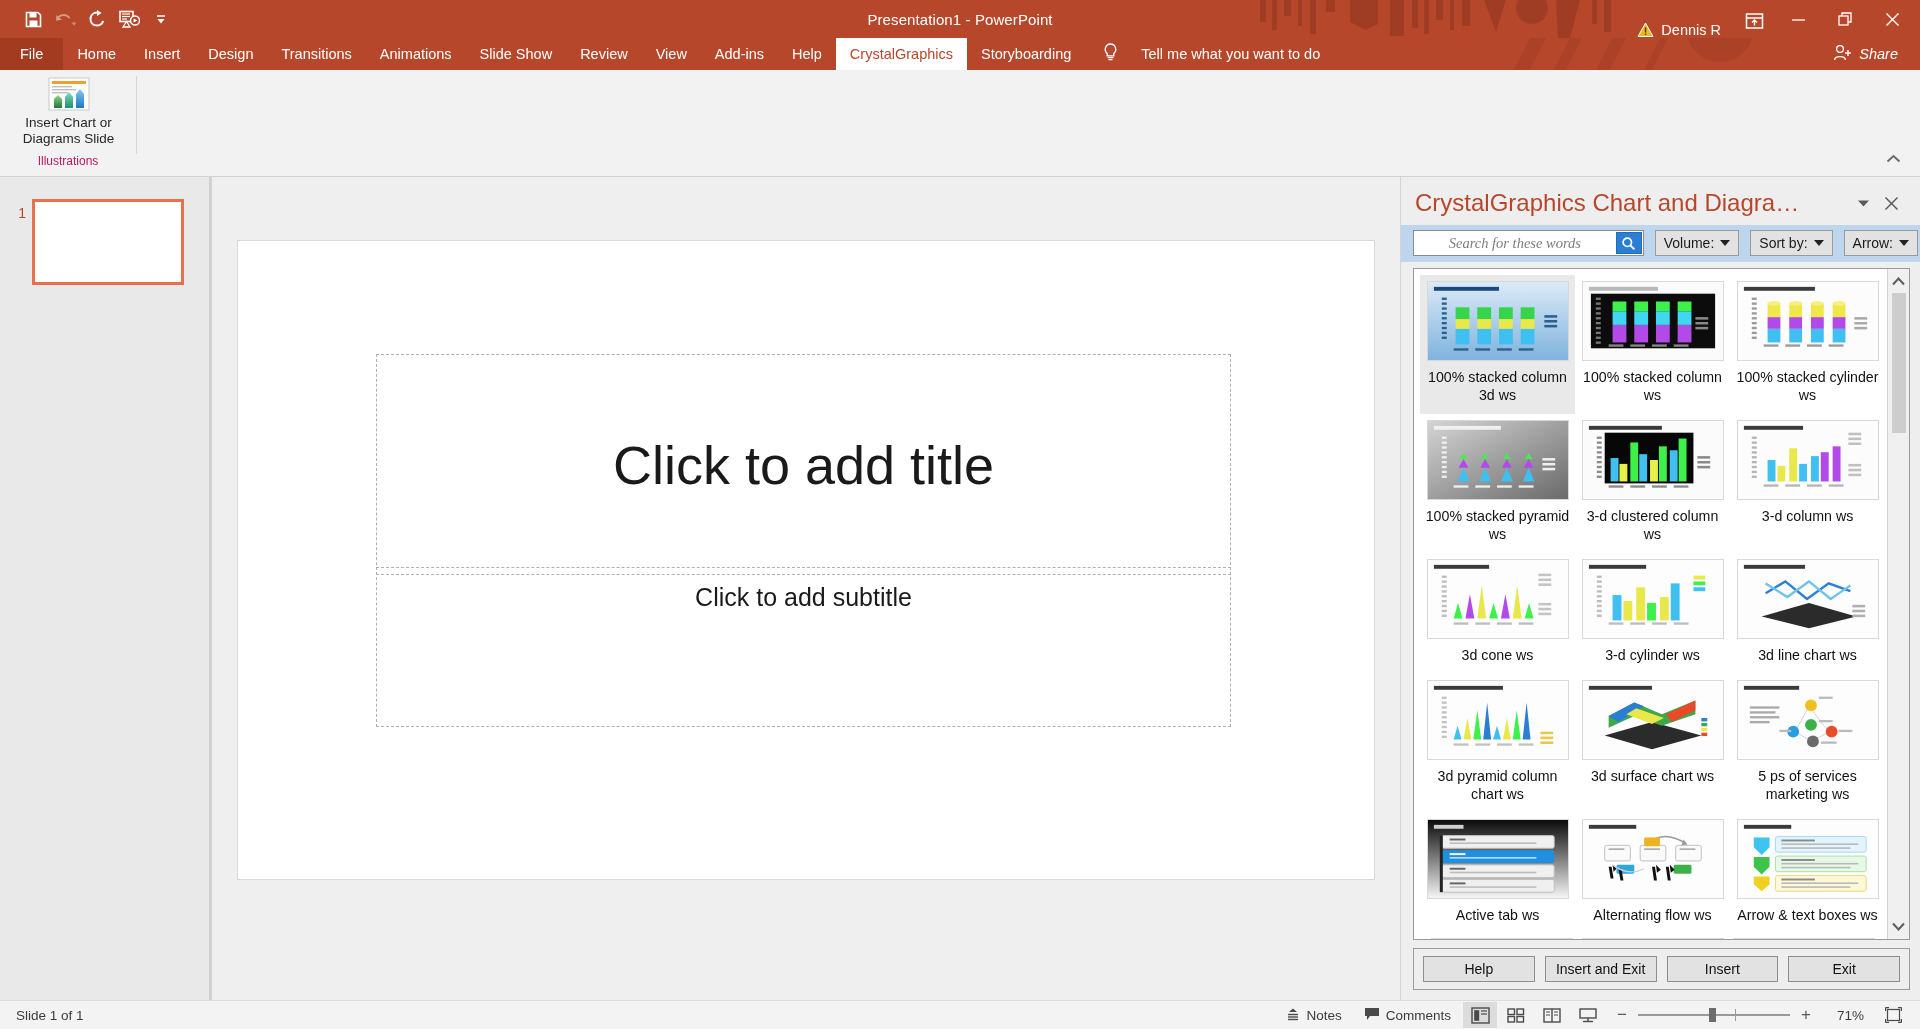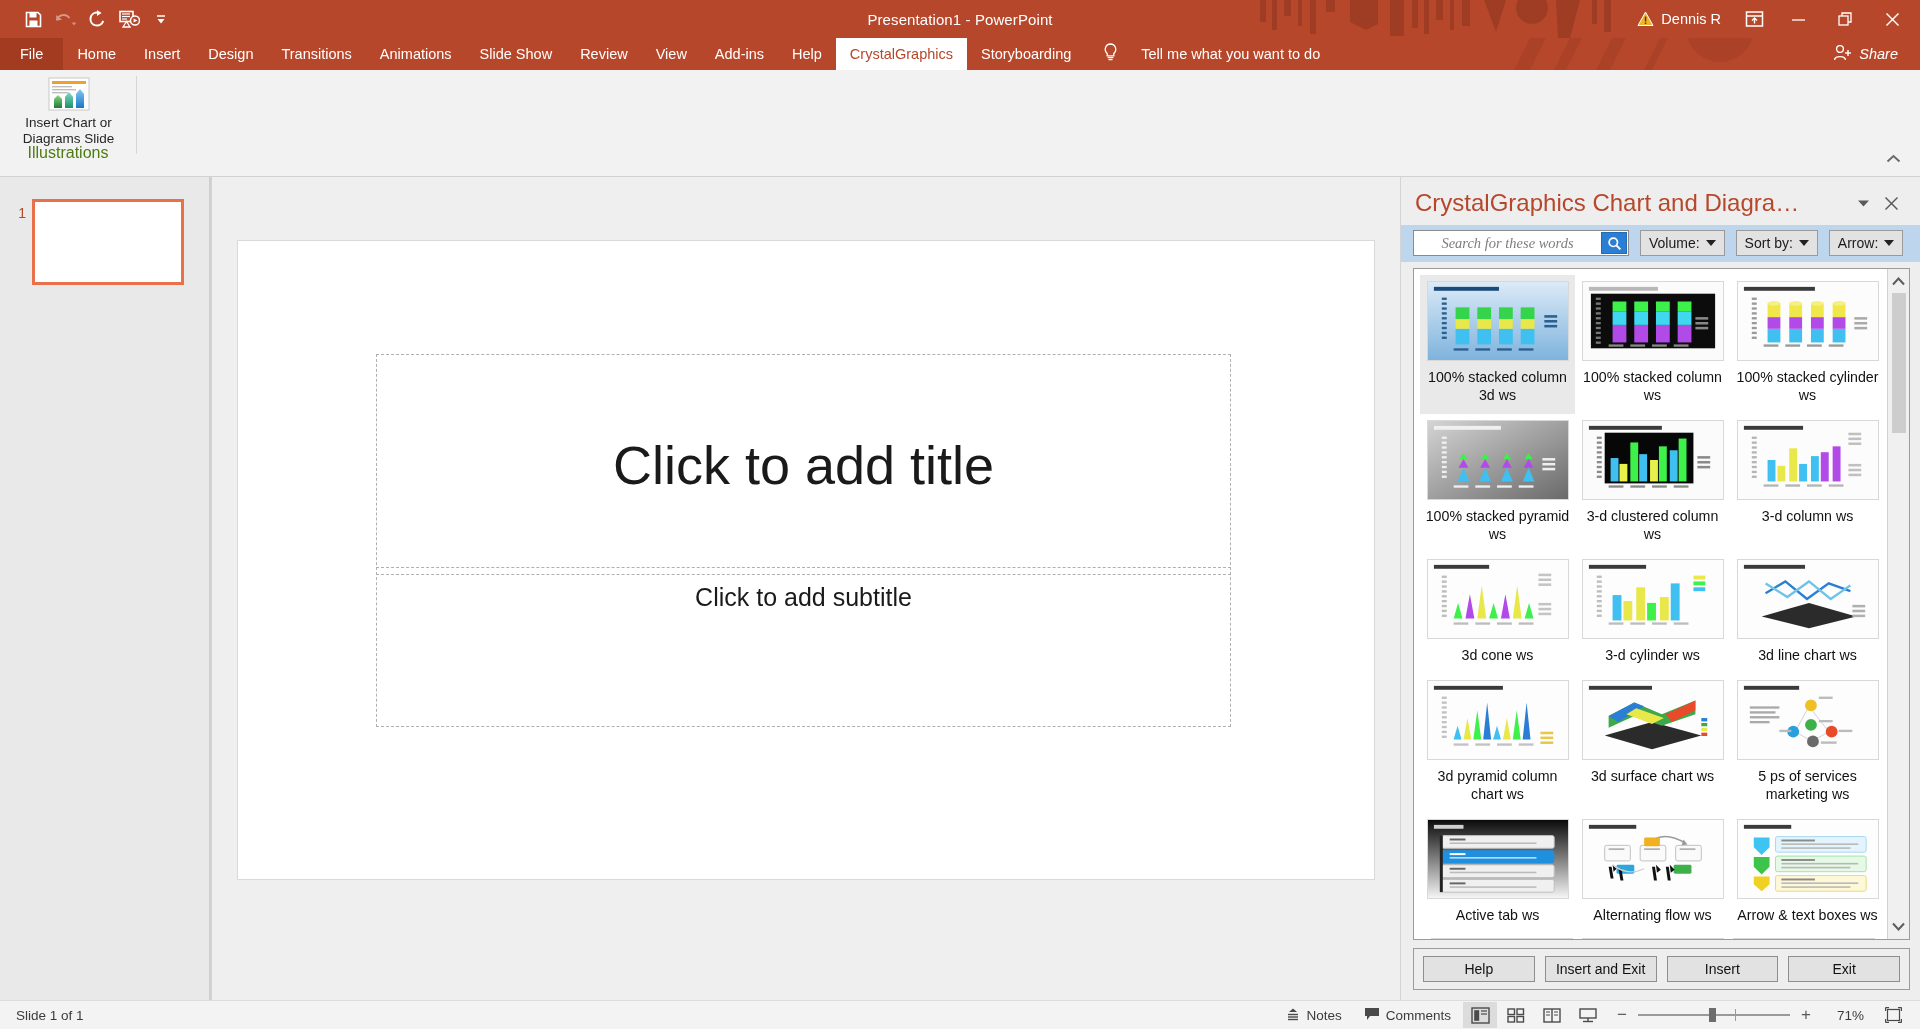--- a/index.html
+++ b/index.html
@@ -25,21 +25,21 @@
     width: 30px; height: 28px; display: flex; align-items: center; justify-content: center;
     color: #fff;
   }
   .qat-btn.dim { opacity: .45; }
   .qat-btn svg { display: block; }
   .title-center {
     position: absolute; left: 0; right: 0; text-align: center;
     color: #fff; font-size: 15px; letter-spacing: .1px;
     pointer-events: none;
   }
-  .tb-right { margin-left: auto; display: flex; align-items: center; z-index: 2; padding-right: 4px; }
+  .tb-right { margin-left: auto; display: flex; align-items: flex-end; z-index: 2; padding-right: 4px; }
   .acct { display: flex; align-items: center; gap: 7px; color: #fff; font-size: 14.5px; padding: 0 12px 0 6px; }
   .warn-tri { width: 17px; height: 16px; position: relative; display: inline-block; }
   .ribbon-opts { width: 42px; height: 34px; display: flex; align-items: center; justify-content: center; color: #fff; }
   .wbtn { width: 47px; height: 38px; display: flex; align-items: center; justify-content: center; color: #fff; }
 
   
   .tabsbar {
     height: 32px; background: #b7472a; display: flex; align-items: stretch;
     flex: 0 0 32px; position: relative; overflow: hidden;
   }
@@ -65,21 +65,21 @@
     border-bottom: 1px solid #d2d2d2; display: flex; align-items: stretch;
   }
   .rgroup { display: flex; flex-direction: column; align-items: center; position: relative; width: 137px; }
   .rgroup .divider { position: absolute; right: 0; top: 6px; bottom: 22px; width: 1px; background: #d6d6d6; }
   .big-btn {
     display: flex; flex-direction: column; align-items: center;
     padding-top: 7px; width: 124px; cursor: default;
   }
   .bigicon { width: 46px; height: 34px; margin-bottom: 4px; }
   .big-label { font-size: 13.5px; color: #262626; text-align: center; line-height: 16px; }
-  .group-title { position: absolute; bottom: 14px; left: 0; right: 1px; text-align: center; font-size: 16px; color: #4d7c0f; }
+  .group-title { position: absolute; bottom: 8px; left: 0; right: 1px; text-align: center; font-size: 12px; color: #be185d; }
   .ribbon-collapse {
     position: absolute; right: 14px; bottom: 6px; width: 26px; height: 22px;
     display: flex; align-items: center; justify-content: center; color: #666;
   }
 
   
   .main { flex: 1; display: flex; min-height: 0; background: #fff; }
 
   
   .thumbpane {
@@ -113,21 +113,21 @@
   }
   .tp-header { display: flex; align-items: center; padding: 12px 14px 8px 14px; }
   .tp-title {
     flex: 1; color: #b7472a; font-size: 24px; white-space: nowrap;
     overflow: hidden; text-overflow: clip;
   }
   .tp-caret { width: 26px; height: 26px; display: flex; align-items: center; justify-content: center; color: #5a5a5a; }
   .tp-close { width: 30px; height: 26px; display: flex; align-items: center; justify-content: center; color: #5a5a5a; font-size: 19px; }
 
   .tp-toolbar {
-    display: flex; align-items: flex-end; gap: 11px; padding: 5px 17px 6px 12px;
+    display: flex; align-items: flex-end; gap: 11px; padding: 5px 2px 6px 12px;
     background: #bdd6ee;
   }
   .searchwrap {
     display: flex; align-items: stretch; background: #fff;
     border: 1px solid #8a8a8a; height: 26px; width: 236px;
   }
   .searchwrap input {
     flex: 1; border: none; outline: none; font-size: 14.5px; font-style: italic;
     color: #7a7a7a; text-align: center; font-family: "Liberation Serif", serif;
     background: transparent; padding: 0 4px;

